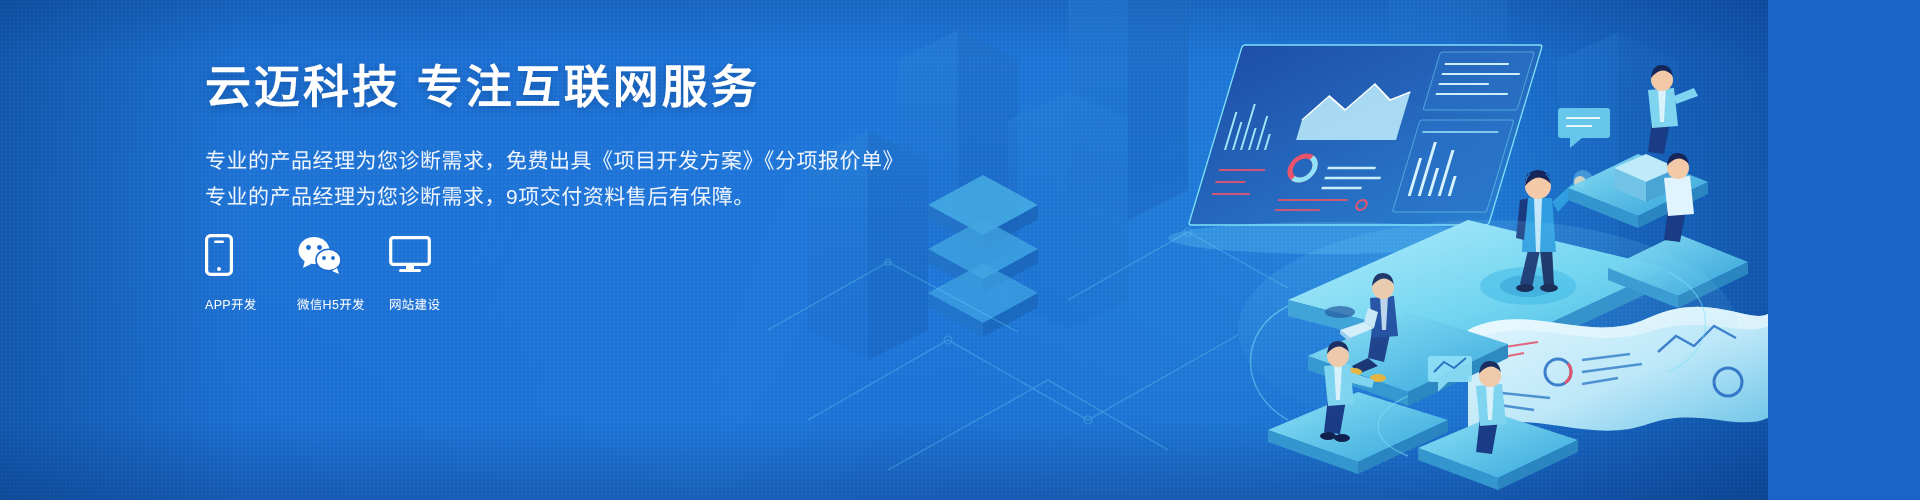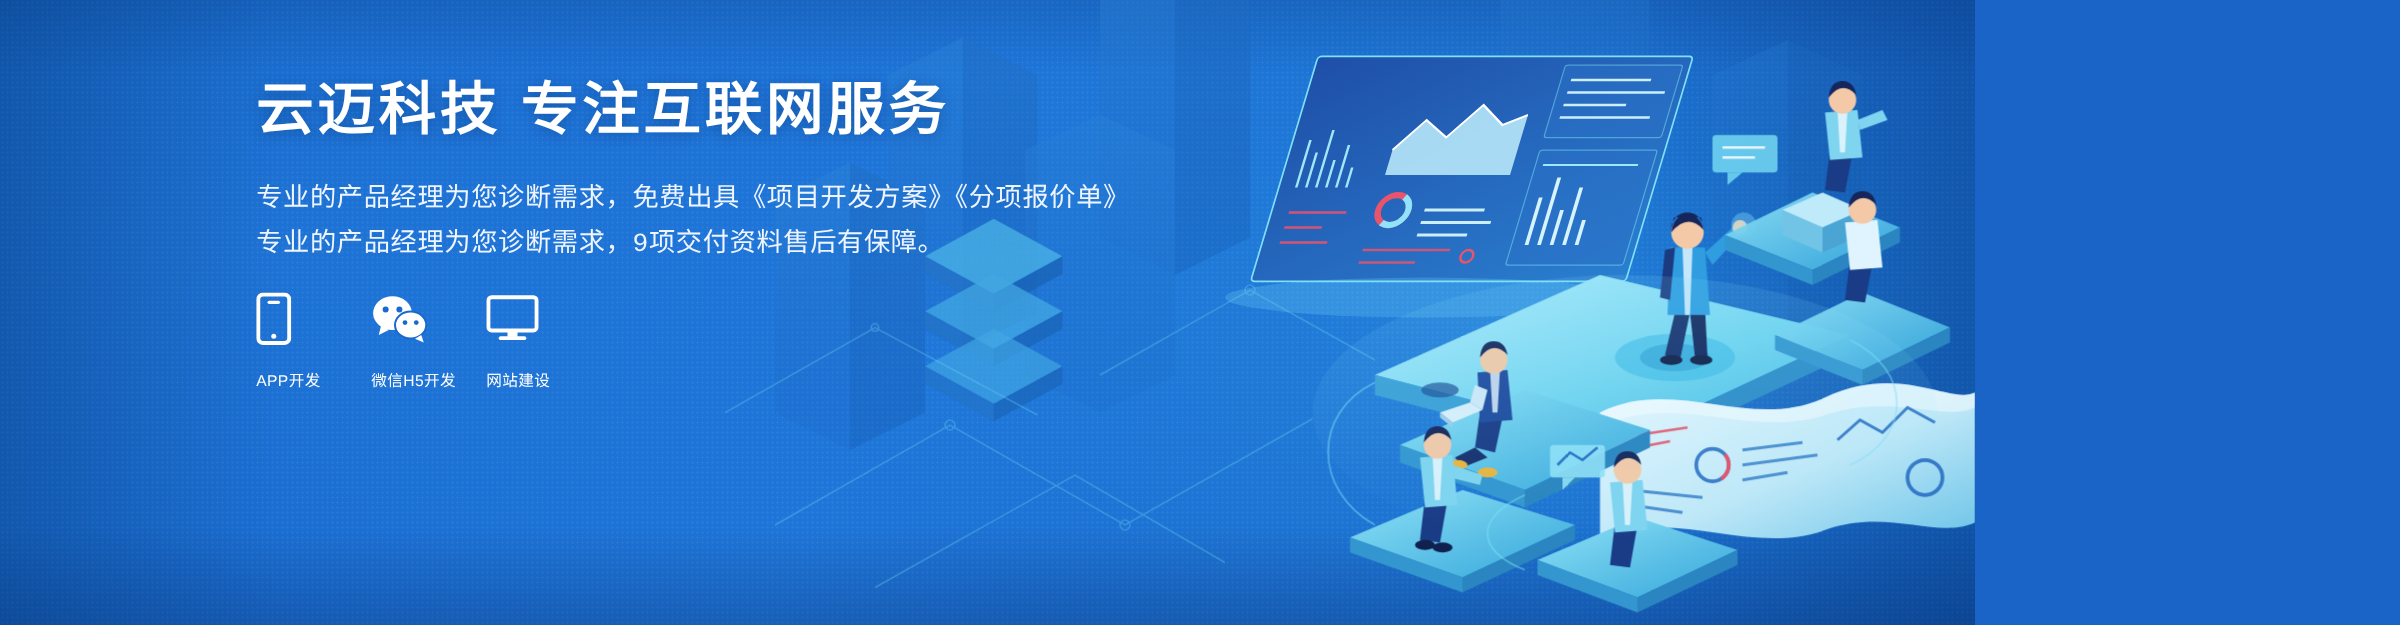--- a/index.html
+++ b/index.html
@@ -2,21 +2,21 @@
 <html lang="zh-CN"><head>
 <meta charset="utf-8">
 <style>
   html,body{margin:0;padding:0;}
   body{
     width:1920px;height:500px;overflow:hidden;
     font-family:"Liberation Sans","DejaVu Sans",sans-serif;
     background:#1a64c8;
   }
   #banner{
-    position:relative;width:1580px;height:500px;overflow:hidden;
+    position:relative;width:1768px;height:500px;overflow:hidden;
     background:
       radial-gradient(ellipse 900px 560px at 78% 52%, rgba(40,150,230,.55) 0%, rgba(30,110,205,0) 62%),
       radial-gradient(ellipse 1100px 700px at 14% 40%, rgba(40,130,225,.45) 0%, rgba(25,95,195,0) 70%),
       linear-gradient(112deg,#0f5fc0 0%,#1769cf 24%,#1d74d8 46%,#1a6ace 68%,#145fc4 88%,#1059bb 100%);
   }
   
   #banner::before{
     content:"";position:absolute;inset:0;
     background-image:radial-gradient(rgba(255,255,255,.055) 1px, rgba(0,0,0,0) 1px);
     background-size:4px 4px;
@@ -39,21 +39,21 @@
   }
   .headline{
     font-size:46px;font-weight:700;letter-spacing:3px;line-height:1.1;
     color:#ffffff;margin:0 0 30px 0;white-space:nowrap;
     text-shadow:0 2px 10px rgba(4,40,95,.35);
   }
   .sub-line{
     font-size:21px;line-height:36px;letter-spacing:.5px;
     color:#eef5ff;white-space:nowrap;font-weight:400;
   }
-  .sub-block{margin-bottom:12px;font-family:Liberation Mono, monospace;}
+  .sub-block{margin-bottom:12px;}
 
   
   .services{
     position:absolute;left:205px;top:232px;display:flex;align-items:flex-start;
     z-index:6;
   }
   .service{
     display:flex;flex-direction:column;align-items:flex-start;
     width:72px;margin-right:20px;
   }

